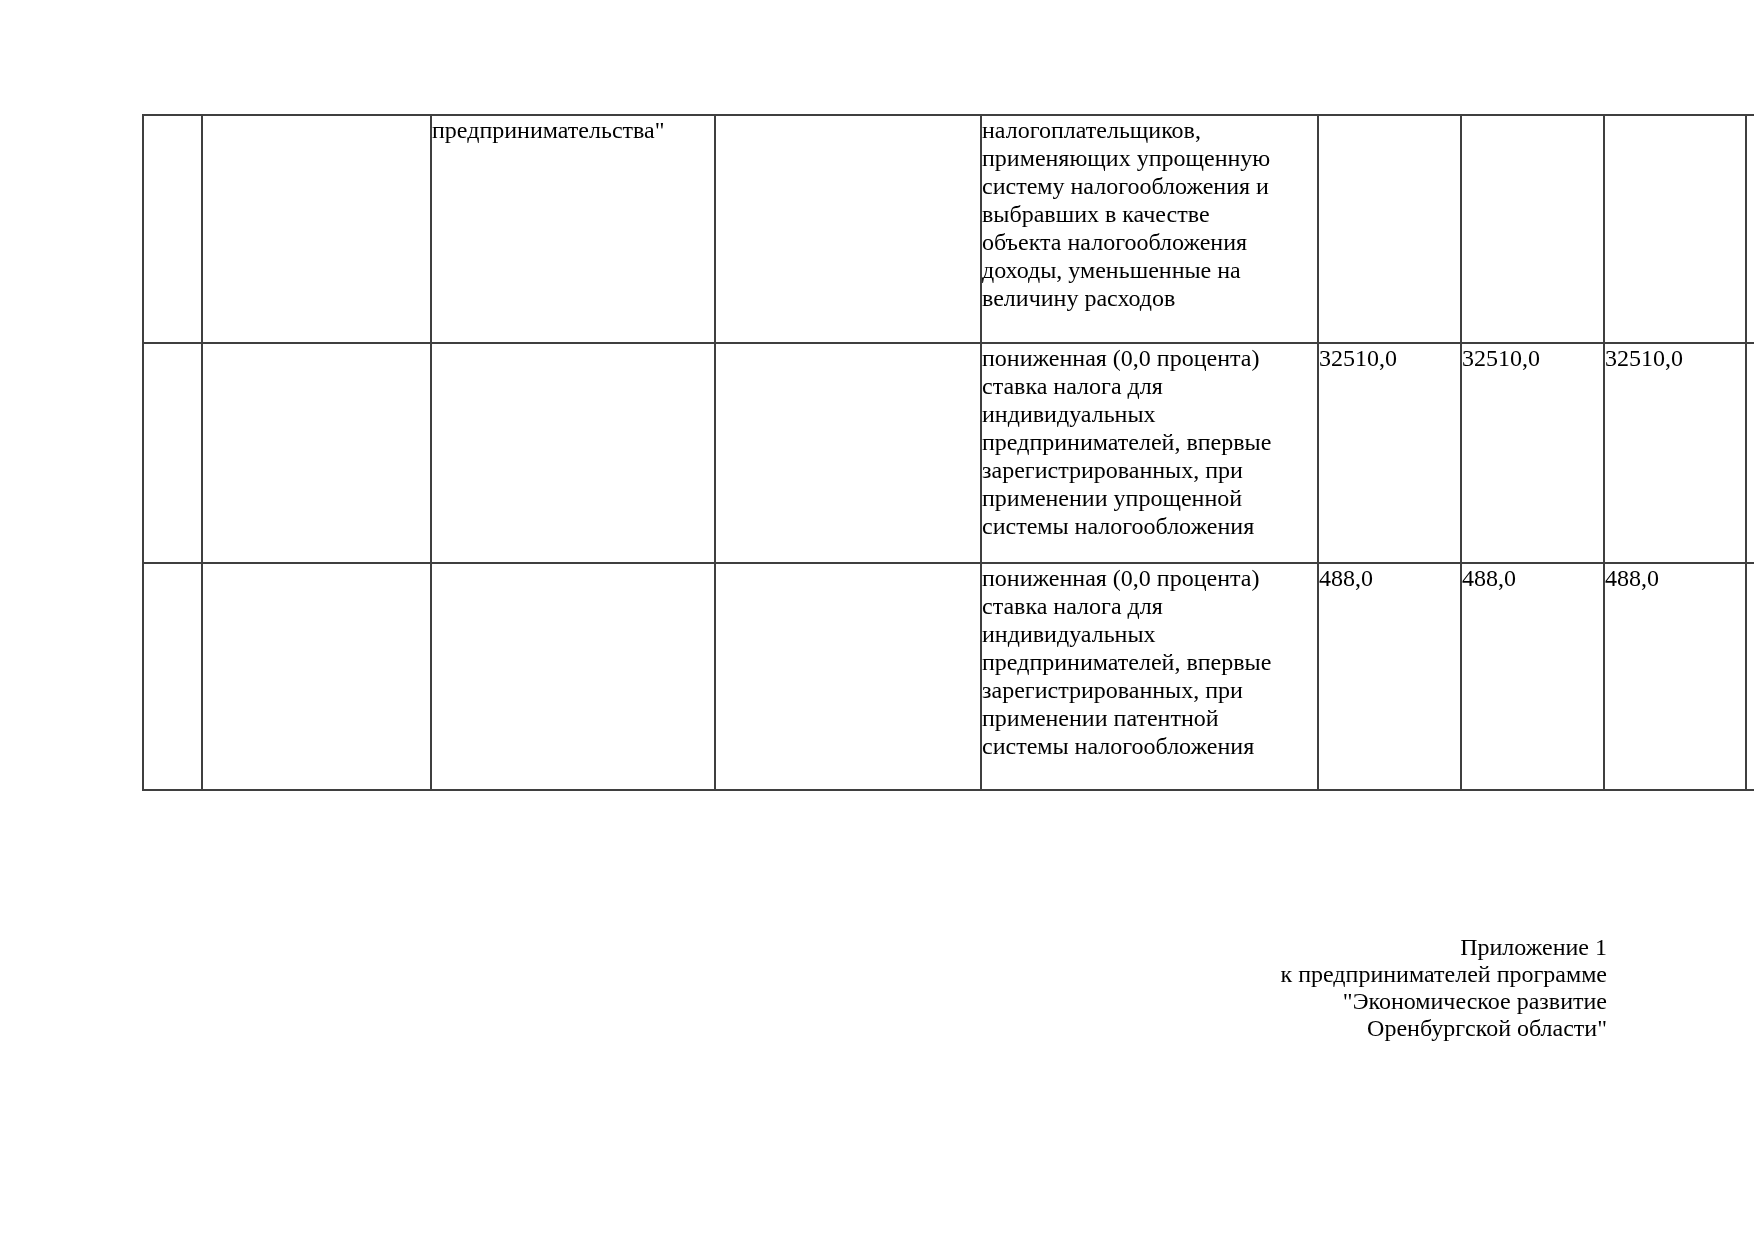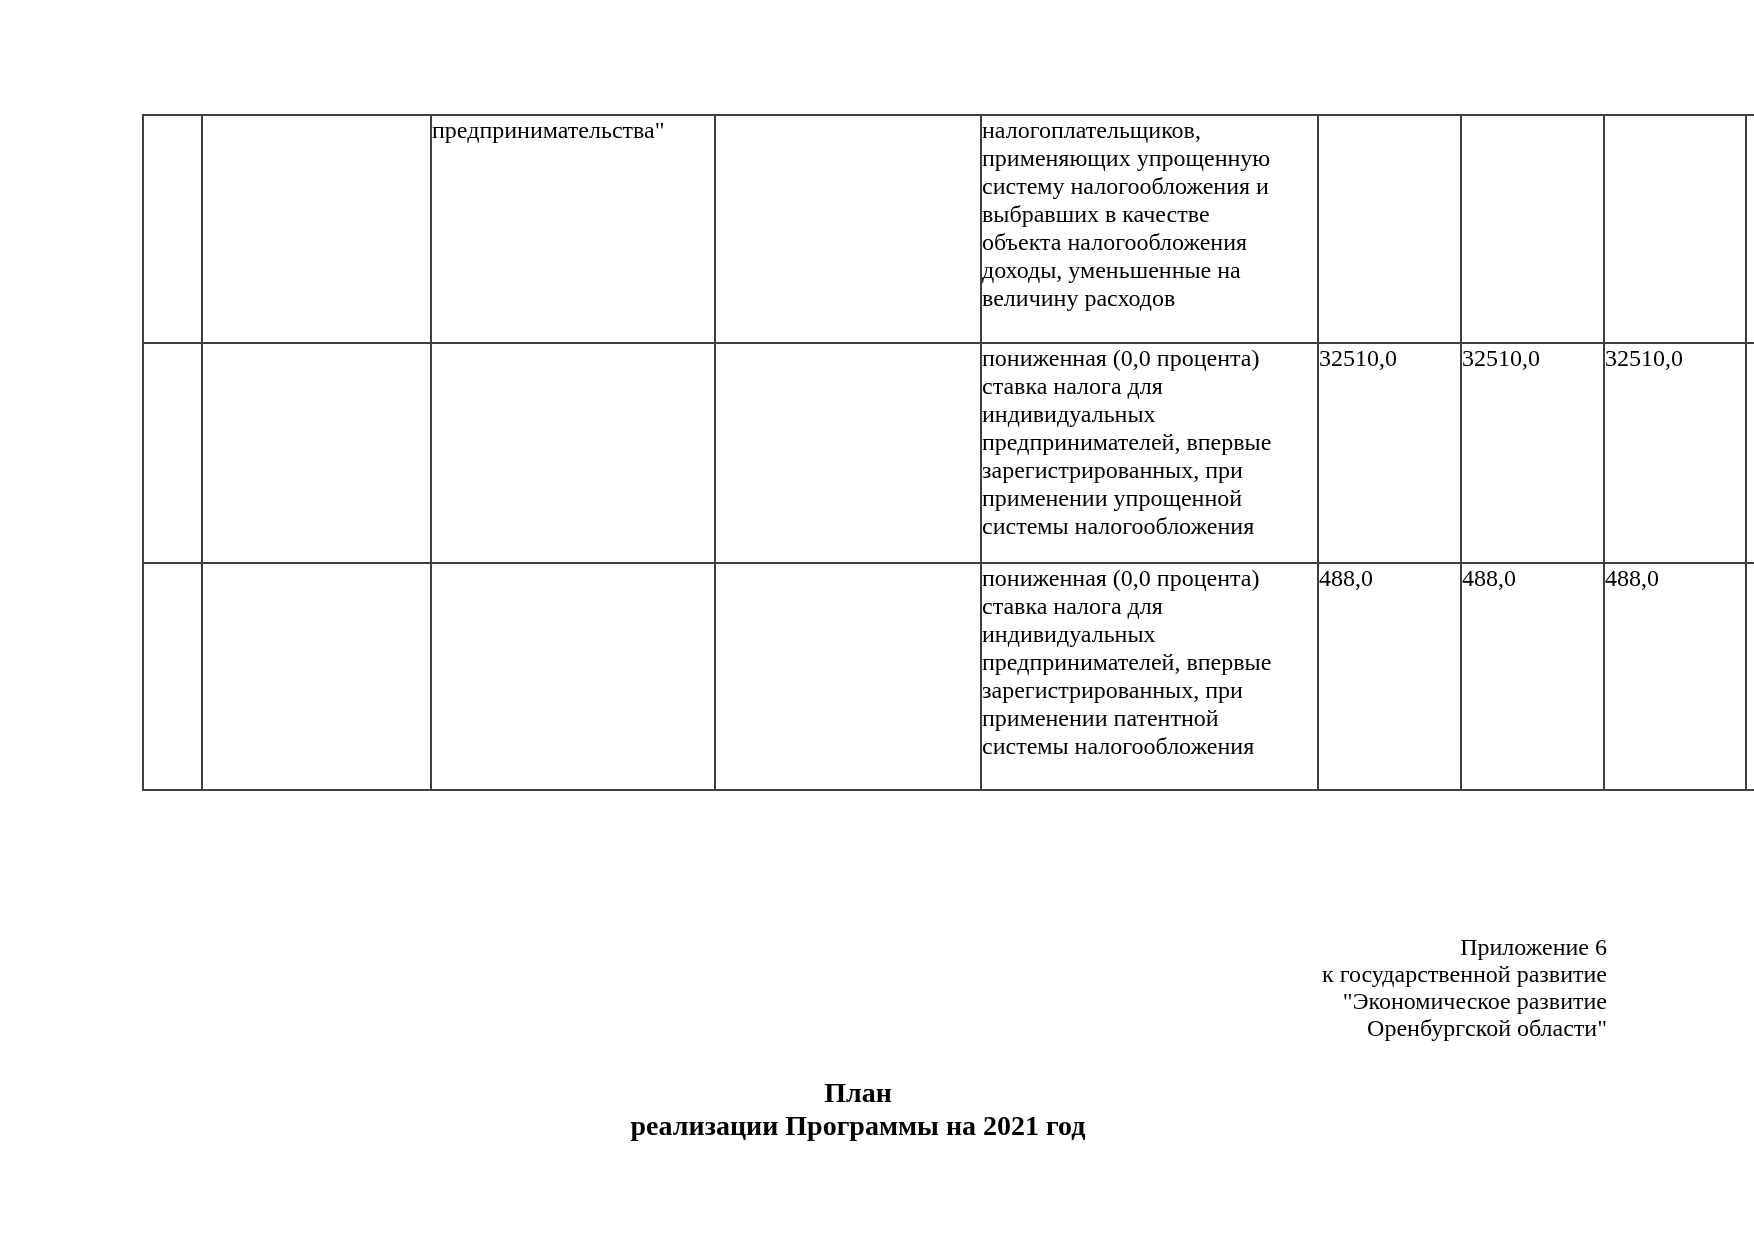--- a/index.html
+++ b/index.html
@@ -129,24 +129,20 @@
         <td class="cell-num">488,0</td>
         <td class="cell-num">488,0</td>
         <td class="cell-num">488,0</td>
         <td></td>
       </tr>
     </tbody>
       </table>
   </div>
 
   <div class="appendix">
-    <div>Приложение 6</div>
-    <div>к государственной развитие</div>
+    <div>Приложение 1</div>
+    <div>к предпринимателей программе</div>
     <div>"Экономическое развитие</div>
     <div>Оренбургской области"</div>
   </div>
 
-  <div class="doc-title">
-    <div>План</div>
-    <div>реализации Программы на 2021 год</div>
-  </div>
 
 </div>
 
 </body></html>

